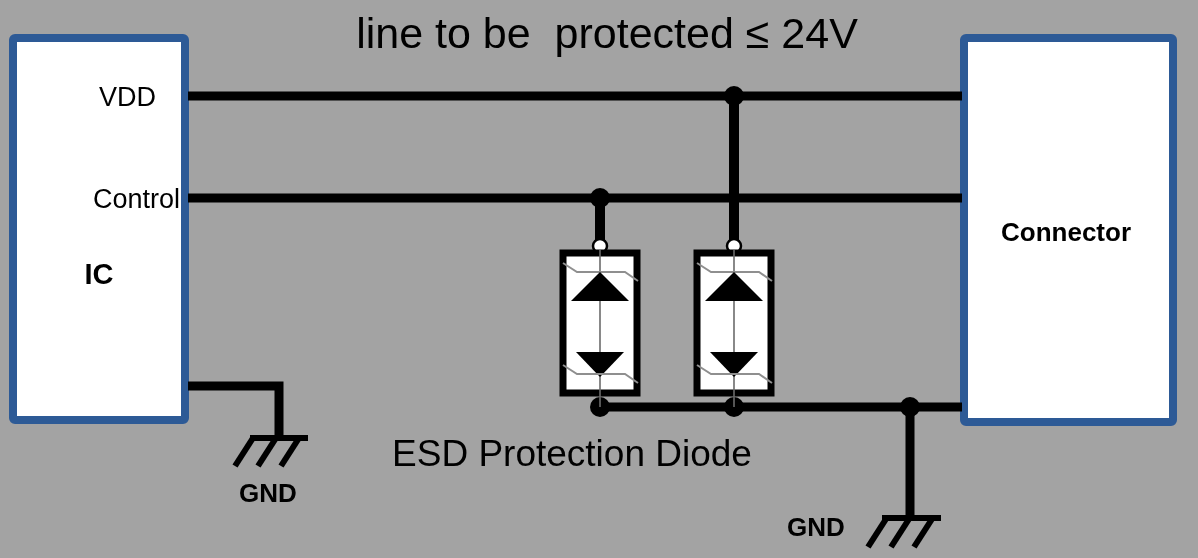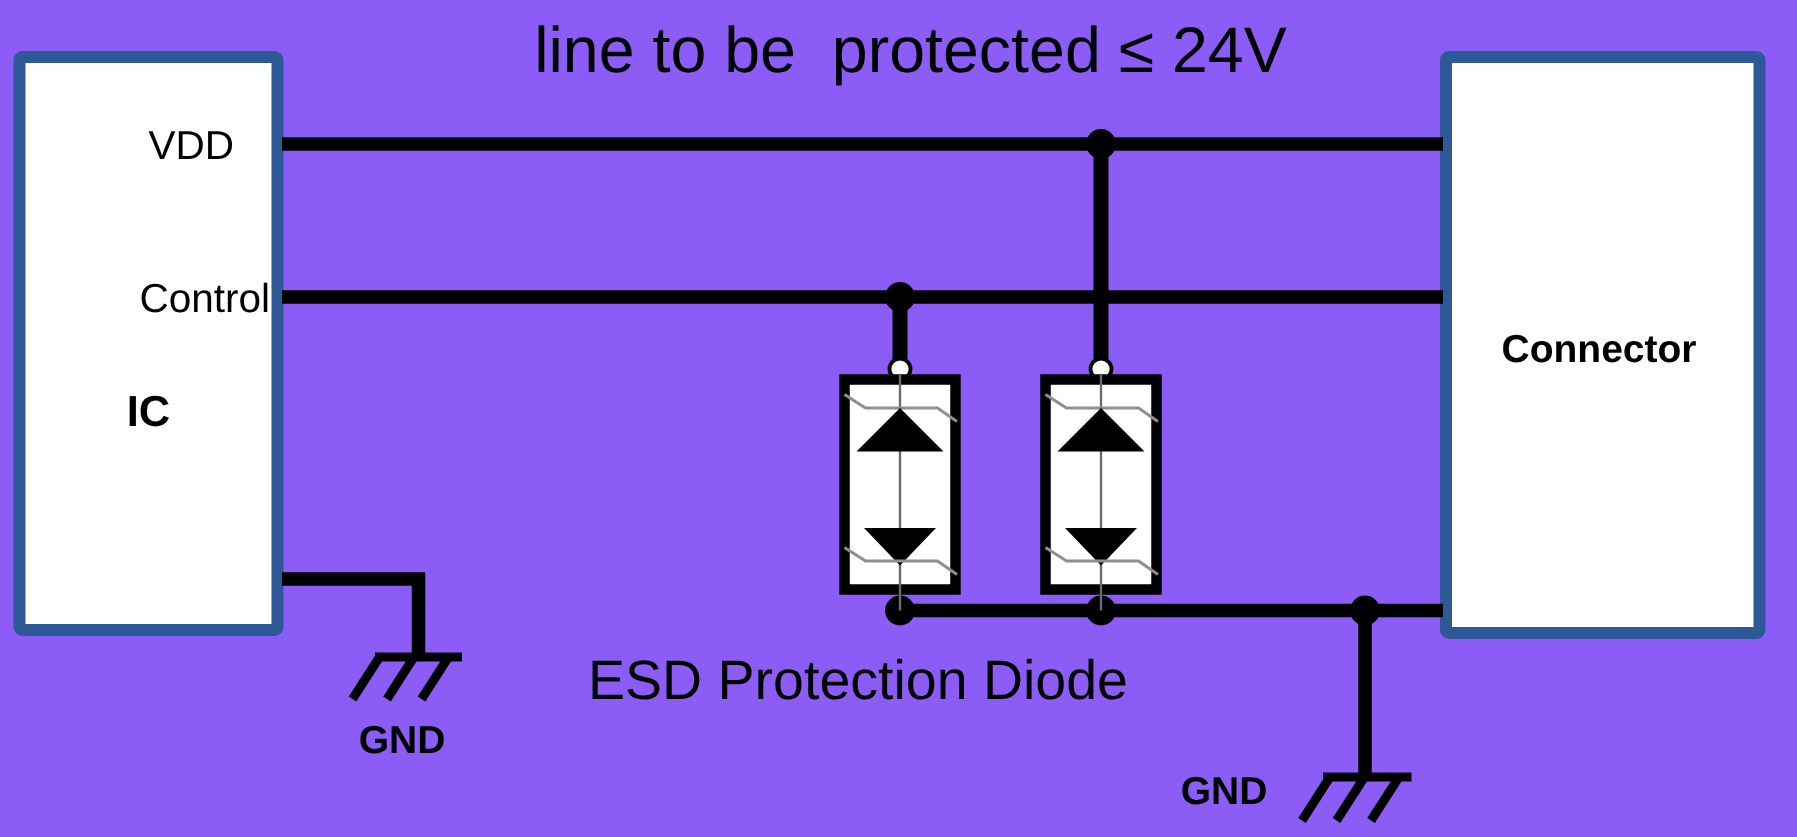--- a/index.html
+++ b/index.html
@@ -4,21 +4,21 @@
 <style>
   html, body {
     margin: 0;
     padding: 0;
     background: #ffffff;
   }
   .stage {
     position: relative;
     width: 1198px;
     height: 558px;
-    background: #8b5cf6;
+    background: #a3a3a3;
     overflow: hidden;
     font-family: "Liberation Sans", sans-serif;
   }
   svg text {
     font-family: "Liberation Sans", sans-serif;
     fill: #000000;
   }
   .t-title    { font-size: 43px; }
   .t-caption  { font-size: 37px; }
   .t-pin      { font-size: 27px; }

